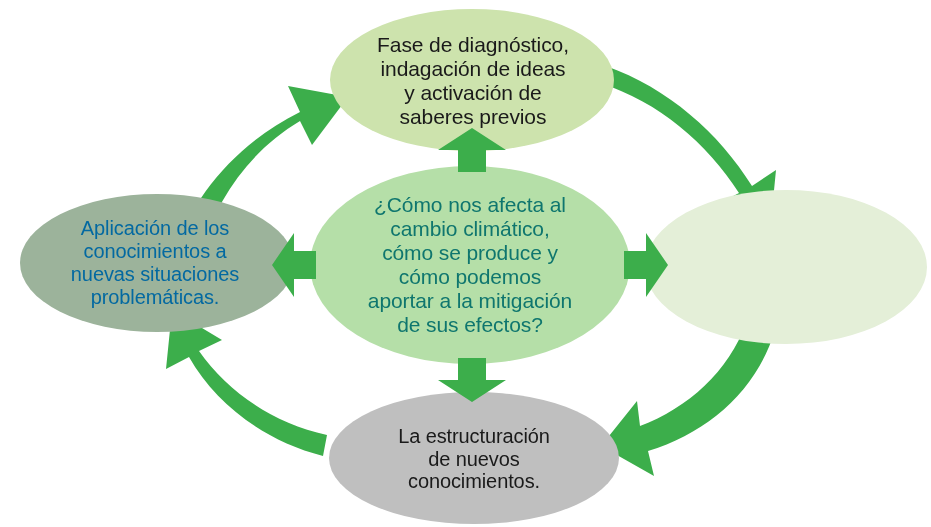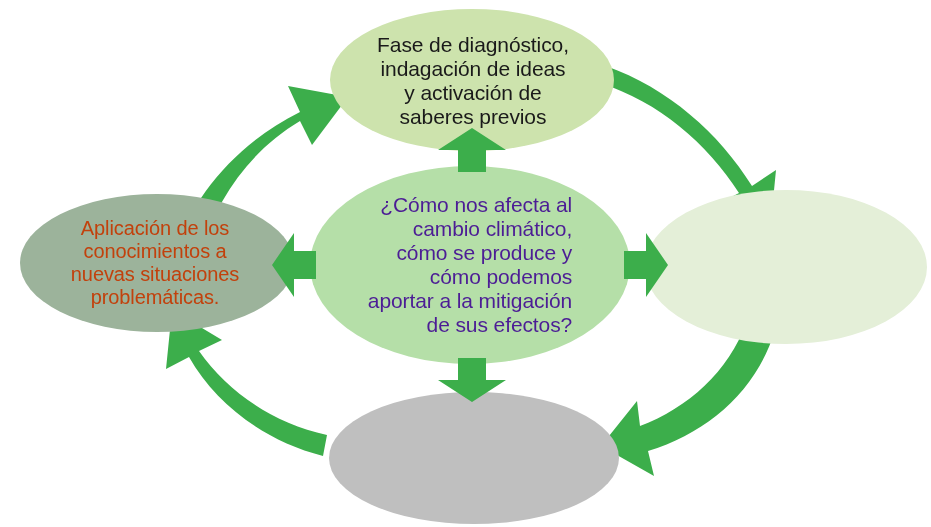--- a/index.html
+++ b/index.html
@@ -133,27 +133,30 @@
       <path d="M 316 251 L 294 251 L 294 233 L 272 265 L 294 297 L 294 279 L 316 279 Z" fill="#3cae4b"></path>
     </g>
 
   </svg>
 
   <div class="node-label" id="label-top" style="color: rgb(26, 26, 26);">Fase de diagnóstico,
 indagación de ideas
 y activación de
 saberes previos</div>
 
-  <div class="node-label" id="label-center" style="color: #4c1d95; text-align: right;">¿Cómo nos afecta al
+  <div class="node-label" id="label-center" style="color: #0f766e;">¿Cómo nos afecta al
 cambio climático,
 cómo se produce y
 cómo podemos
 aportar a la mitigación
 de sus efectos?</div>
 
-  <div class="node-label" id="label-left" style="color: #c2410c;">Aplicación de los
+  <div class="node-label" id="label-left" style="color: #0369a1;">Aplicación de los
 conocimientos a
 nuevas situaciones
 problemáticas.</div>
 
 
+  <div class="node-label" id="label-bottom" style="color: rgb(26, 26, 26);">La estructuración
+de nuevos
+conocimientos.</div>
 
 </div>
 
 </body></html>

